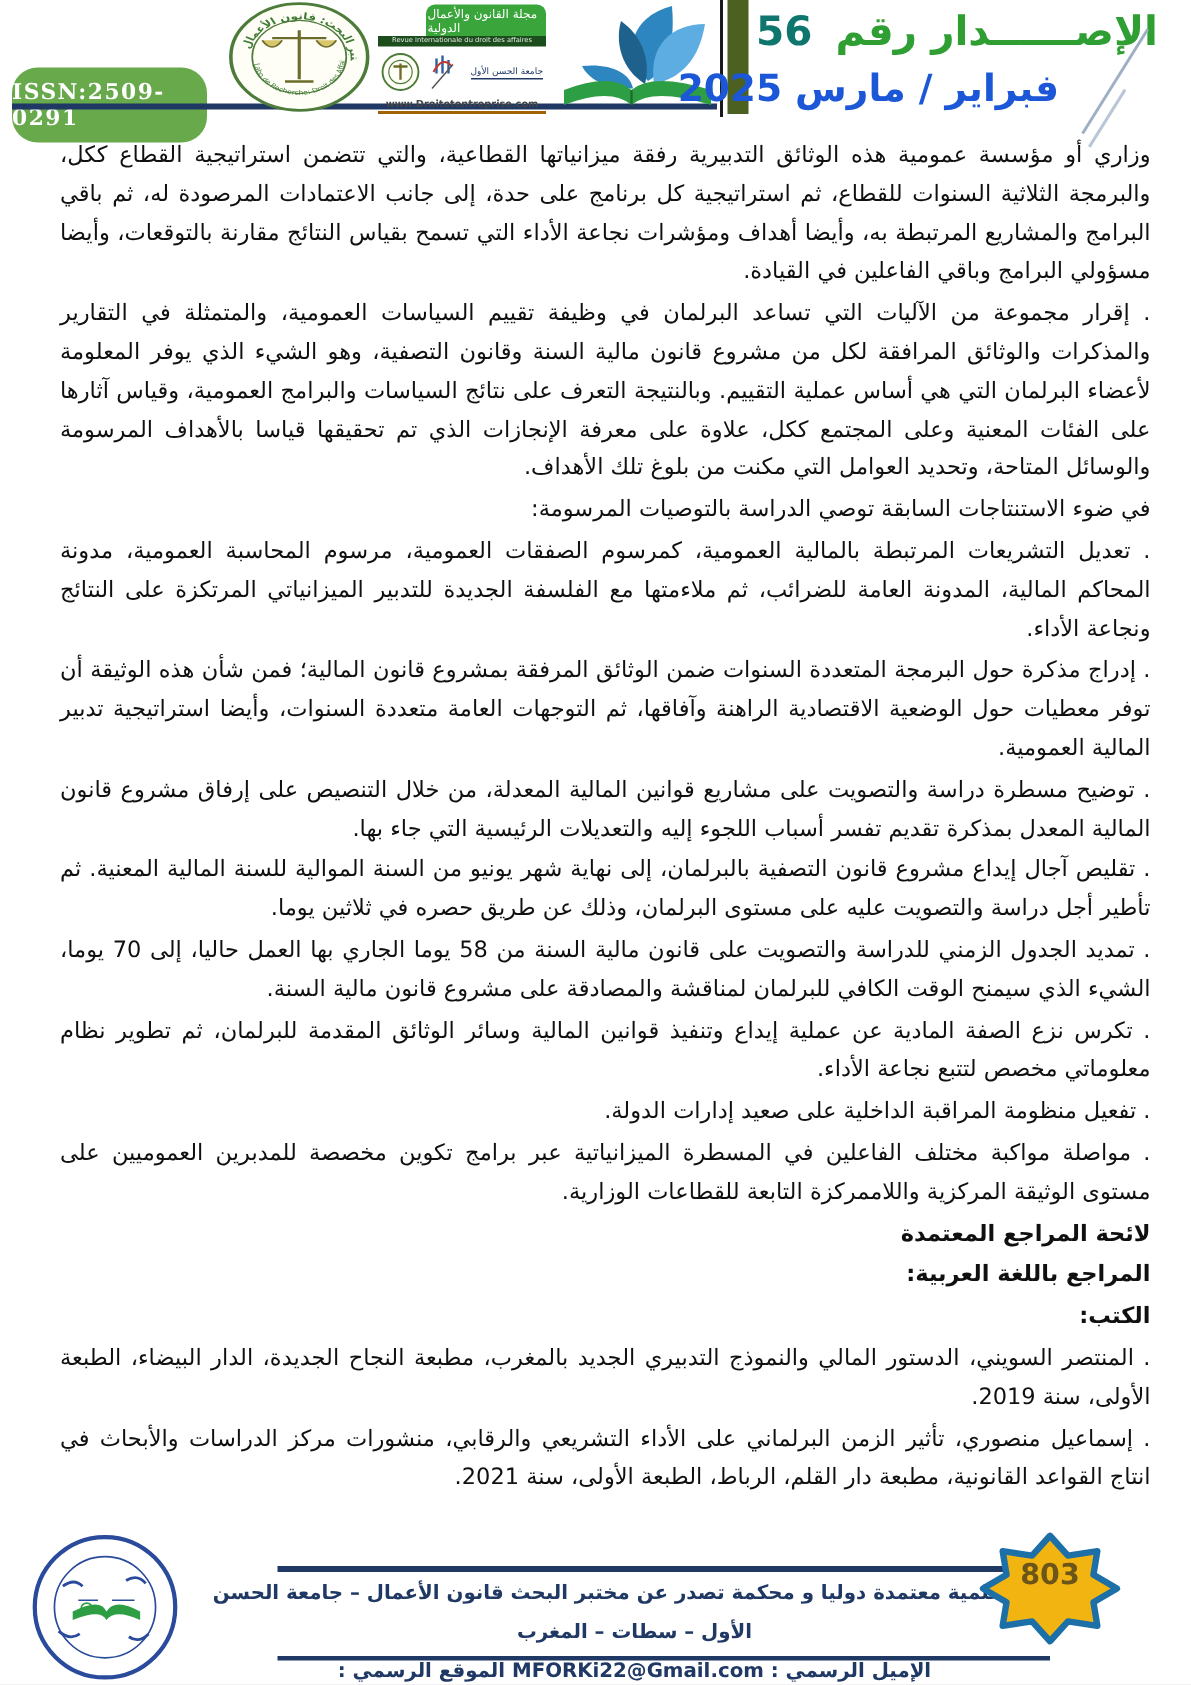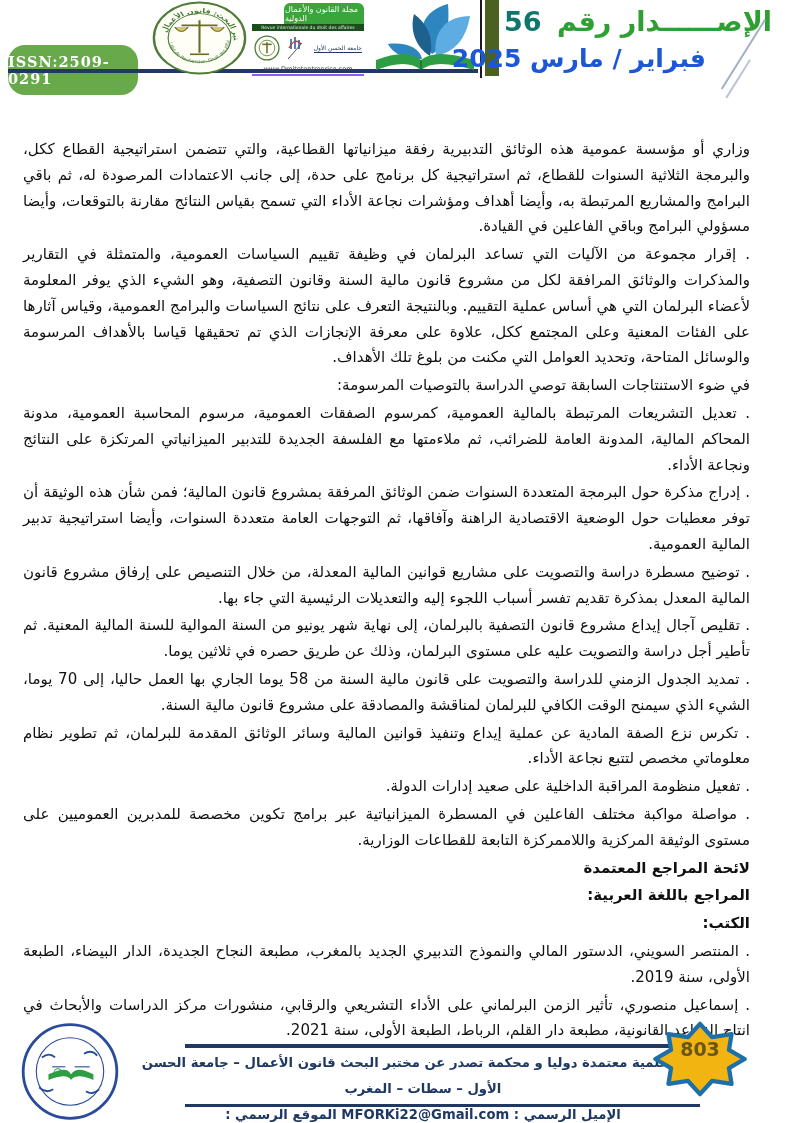--- a/index.html
+++ b/index.html
@@ -22,34 +22,34 @@
   .logo-b-banner {
     background: #3aa53a; color: #fff; font-size: 8px; font-weight: normal;
     text-align: left; border-radius: 6px 6px 0 0; padding: 2px 1px 1px; direction: rtl; margin-left: 32px;
   }
   .logo-b-sub {
     background: #1c4d1c; color: #e7e7e7; font-size: 4.5px; text-align: center; padding: 1px 0;
     white-space: nowrap; overflow: hidden;
   }
   .logo-b-mid { display: flex; align-items: center; justify-content: space-between; height: 34px; padding: 1px 2px; }
   .univ-text { font-size: 6px; color: #1f3864; direction: rtl; text-align: center; line-height: 7px; border-bottom: 1px solid #1f3864; padding-bottom: 1px; }
-  .logo-b-url { font-size: 6.5px; font-weight: normal; color: #444; text-align: center; border-bottom: 2px solid #8b5cf6; padding-bottom: 1px; }
+  .logo-b-url { font-size: 6.5px; font-weight: bold; color: #444; text-align: center; border-bottom: 2px solid #a16207; padding-bottom: 1px; }
   .bird-logo { position: absolute; left: 362px; top: 2px; width: 118px; height: 74px; }
   .header-vline { position: absolute; left: 480px; top: 0; width: 2px; height: 78px; background: #1a1a1a; }
   .header-greenbar { position: absolute; left: 485px; top: 0; width: 14px; height: 76px; background: #4c611f; }
   .issue-line1 { position: absolute; right: 22px; top: 6px; direction: rtl; font-weight: bold; font-size: 27px; color: #2f9e33; white-space: nowrap; }
   .issue-line1 .issue-num { color: #0f766e; padding-right: 6px; }
   .issue-line2 { position: absolute; right: 88px; top: 44px; direction: rtl; font-weight: bold; font-size: 25px; color: #1b57d6; white-space: nowrap; }
   .pen-line { position: absolute; right: 28px; top: 20px; width: 2px; height: 82px; background: #9fb0c4; transform: rotate(32deg); transform-origin: top right; }
   .pen-line2 { position: absolute; right: 44px; top: 60px; width: 1.5px; height: 45px; background: #b9c6d6; transform: rotate(32deg); transform-origin: top right; }
   
   .body-text {
-    position: absolute; left: 23px; top: 91px; width: 727px;
+    position: absolute; left: 40px; top: 91px; width: 727px;
     direction: rtl; text-align: justify; color: #101010;
-    font-size: 15px; line-height: 25.8px; margin-top: 46px;
+    font-size: 15px; line-height: 25.8px;
   }
   .para { margin-bottom: 2px; }
   .bold { font-weight: bold; }
   
   .footer-rule-top { position: absolute; left: 185px; top: 1044px; width: 515px; height: 3.5px; background: #1f3864; }
   .footer-rule-bottom { position: absolute; left: 185px; top: 1104px; width: 515px; height: 3px; background: #1f3864; }
   .footer-text {
     position: absolute; left: 140px; top: 1050px; width: 566px;
     direction: rtl; text-align: center; color: #1f3864; font-weight: bold;
     font-size: 13.2px; line-height: 26px;

